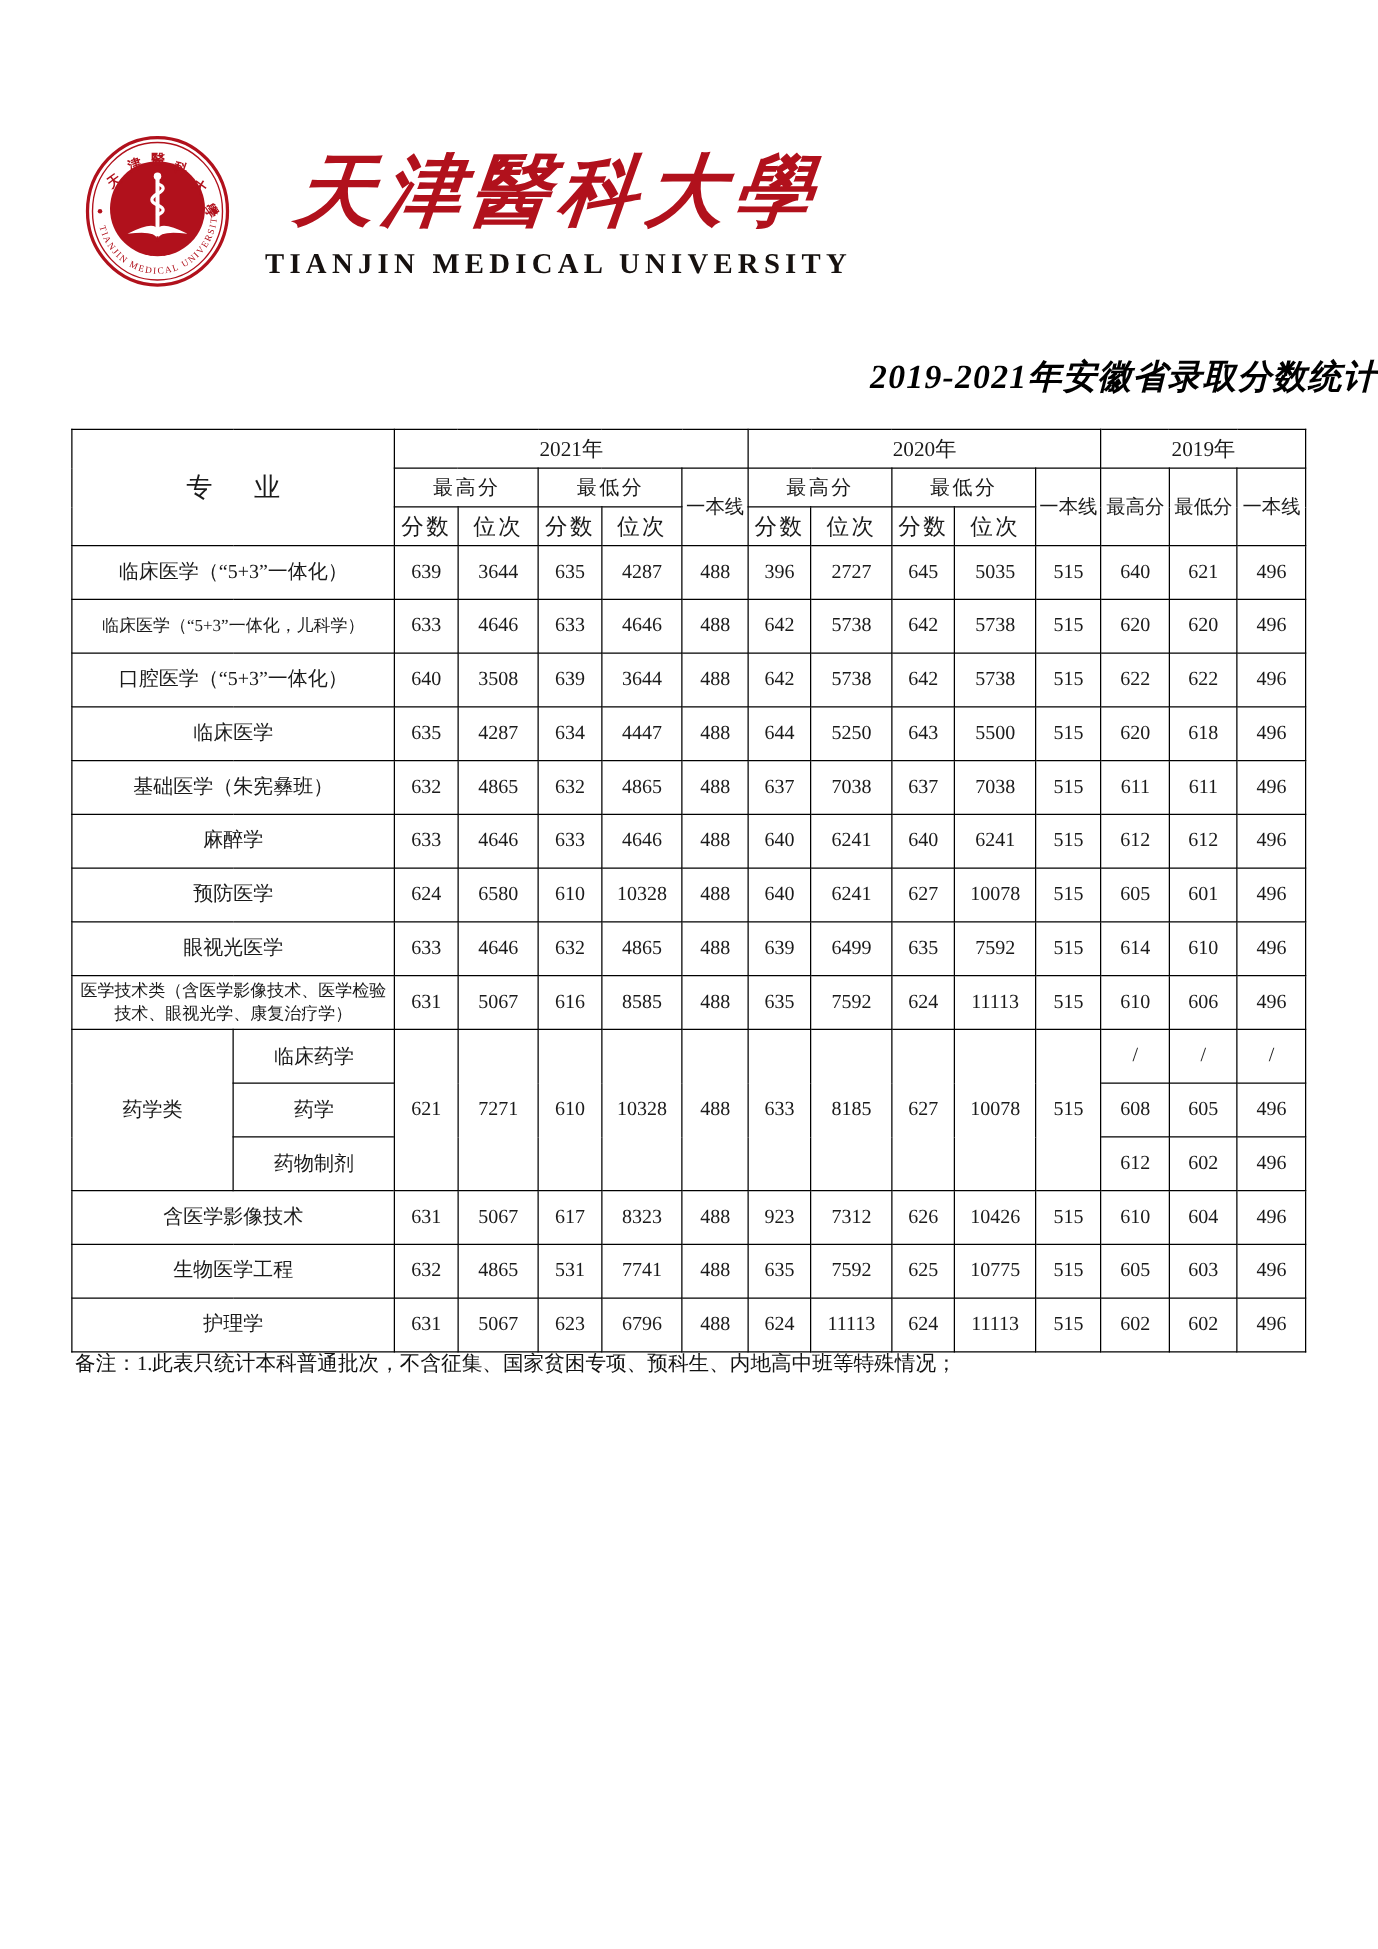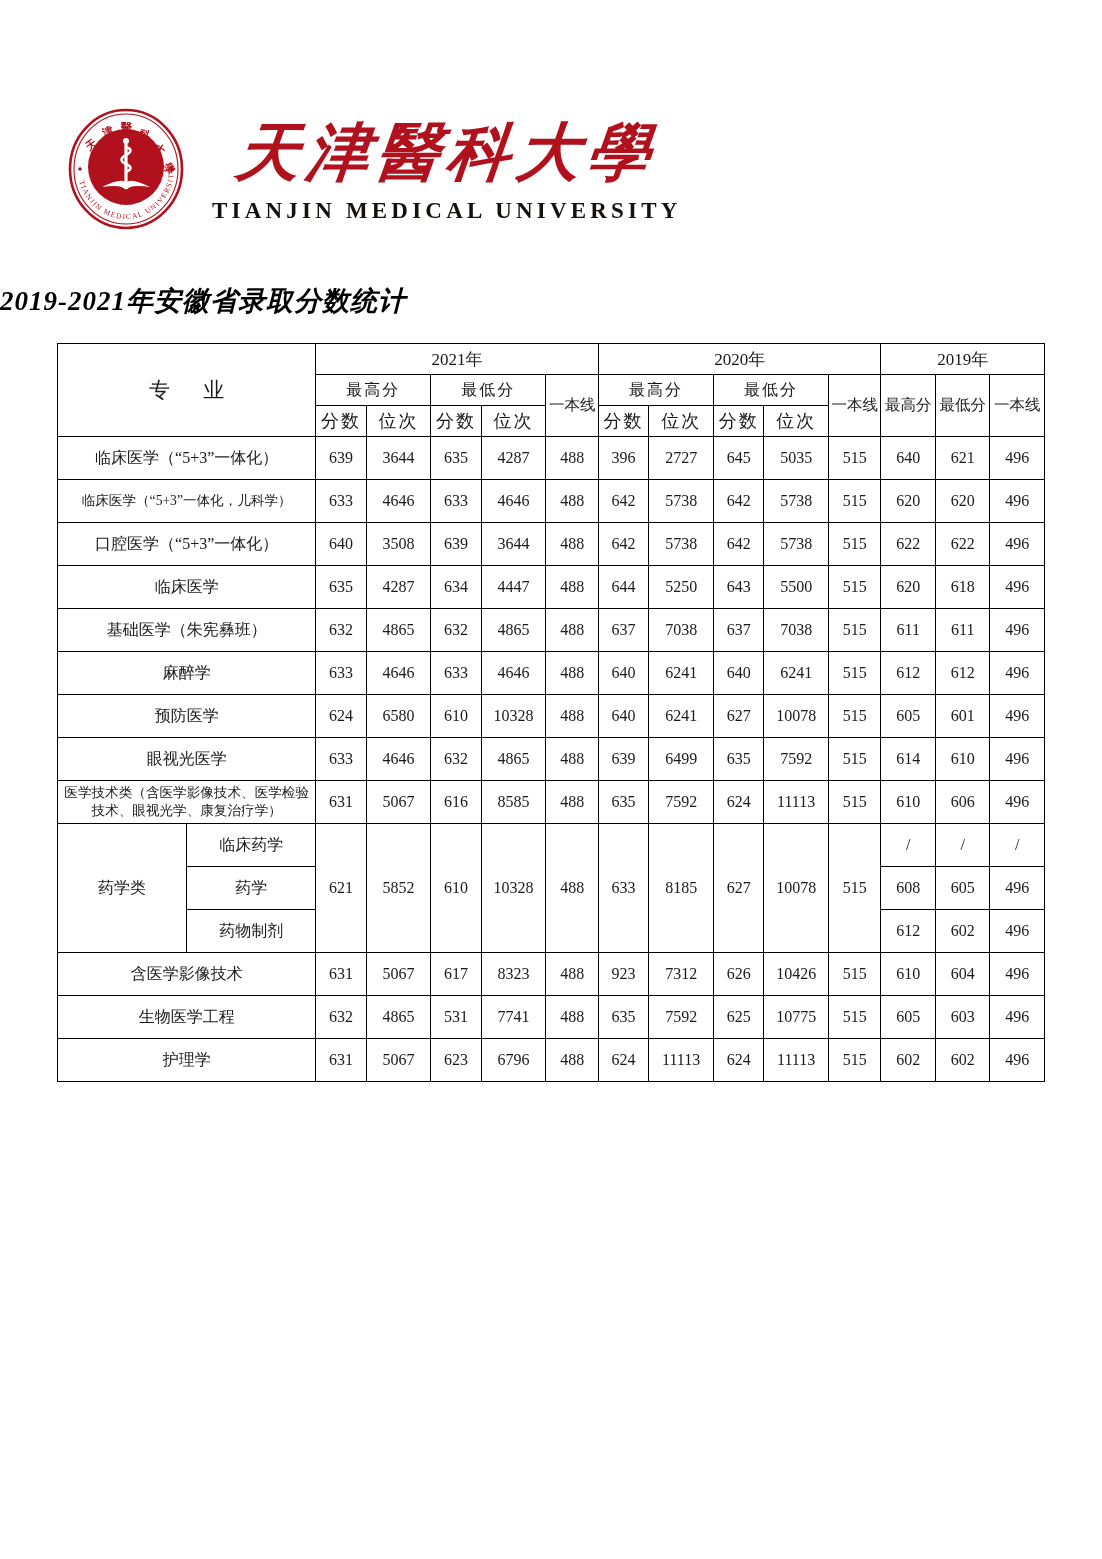--- a/index.html
+++ b/index.html
@@ -57,21 +57,21 @@
     margin-top: 10px;
     white-space: nowrap;
   }
 
   
   .doc-title {
     position: absolute;
     top: 283px;
     left: 0;
     width: 1102px;
-    text-align: left;
+    text-align: right;
     font-size: 27px;
     font-weight: bold;
     font-style: italic;
     letter-spacing: 1px;
     color: #000;
     font-family: "Liberation Serif", "DejaVu Serif", serif;
   }
 
   
   .table-wrap {
@@ -384,21 +384,21 @@
           <td class="num">11113</td>
           <td class="num">515</td>
           <td class="num">610</td>
           <td class="num">606</td>
           <td class="num">496</td>
         </tr>
         <tr class="sub-row">
           <td rowspan="3" class="group-name">药学类</td>
           <td class="sub-name">临床药学</td>
           <td rowspan="3" class="num">621</td>
-          <td rowspan="3" class="num">5852</td>
+          <td rowspan="3" class="num">7271</td>
           <td rowspan="3" class="num">610</td>
           <td rowspan="3" class="num">10328</td>
           <td rowspan="3" class="num">488</td>
           <td rowspan="3" class="num">633</td>
           <td rowspan="3" class="num">8185</td>
           <td rowspan="3" class="num">627</td>
           <td rowspan="3" class="num">10078</td>
           <td rowspan="3" class="num">515</td>
           <td class="num">/</td>
           <td class="num">/</td>
@@ -462,13 +462,14 @@
           <td class="num">515</td>
           <td class="num">602</td>
           <td class="num">602</td>
           <td class="num">496</td>
         </tr>
       </tbody>
   </table>
 </div>
 
 <div class="notes">
+  <div>备注：1.此表只统计本科普通批次，不含征集、国家贫困专项、预科生、内地高中班等特殊情况；</div>
 </div>
 
 </body></html>

